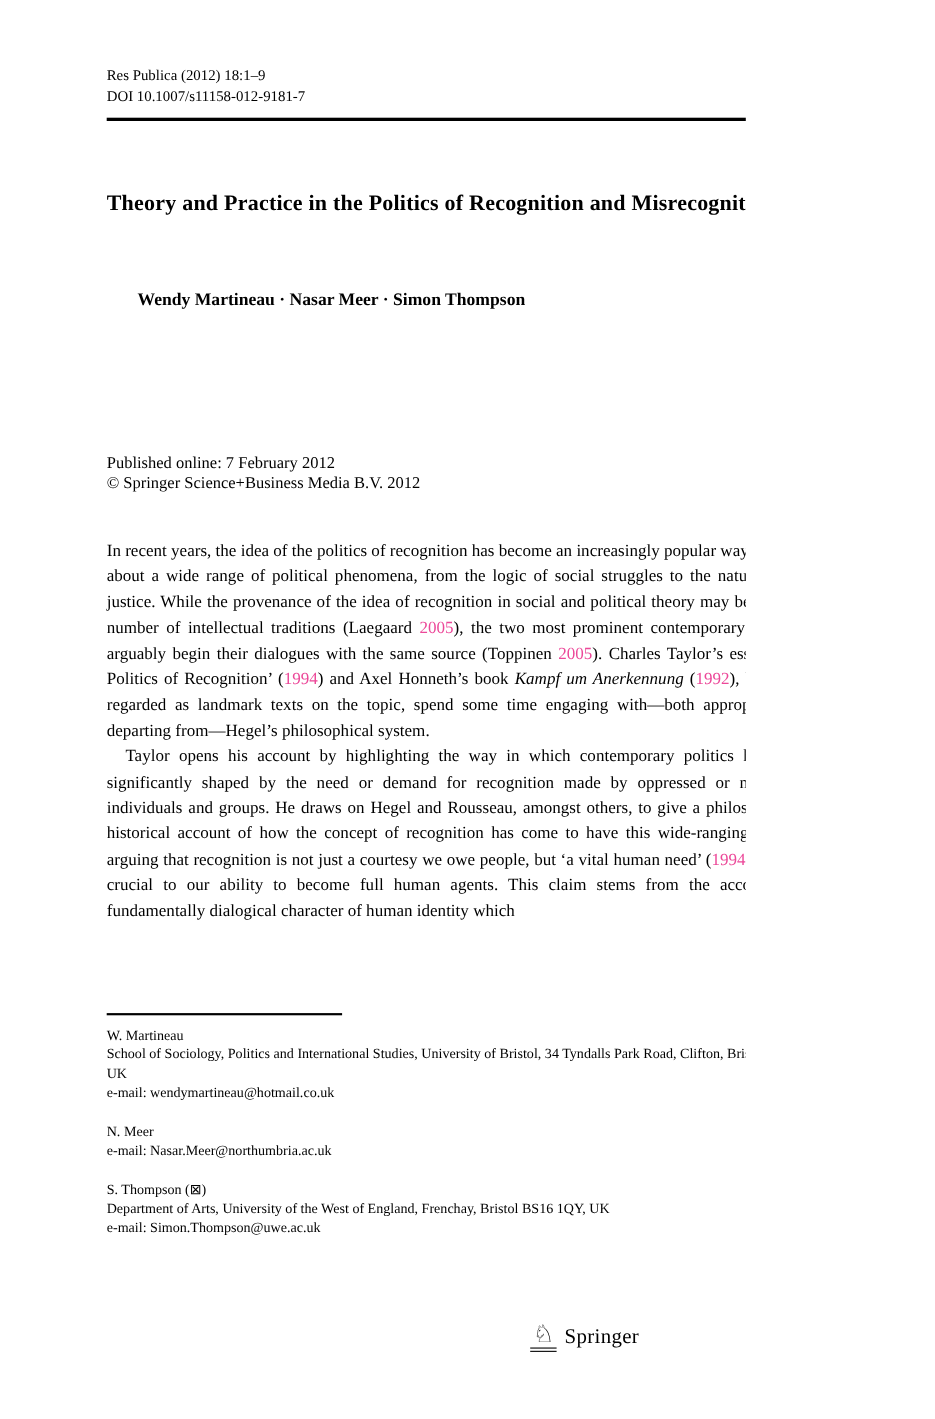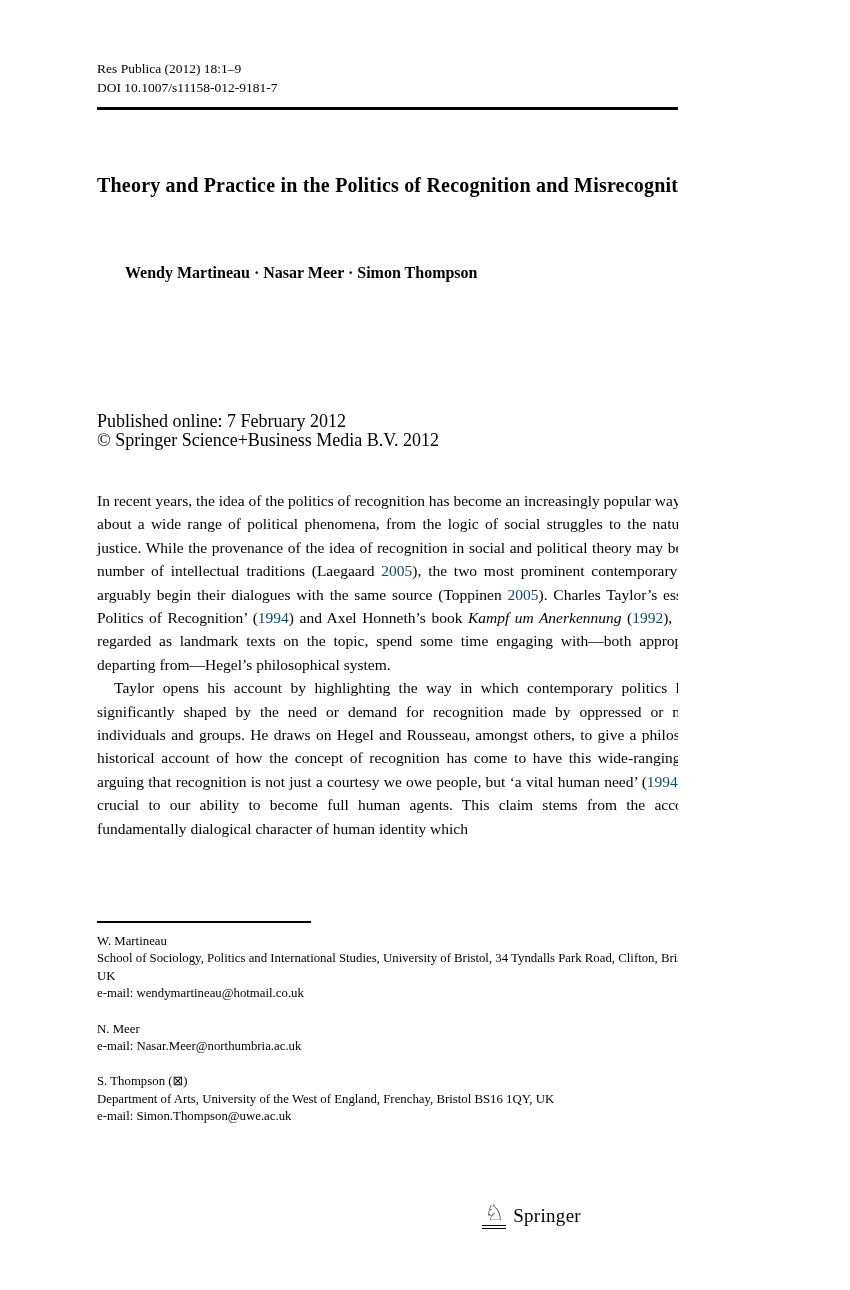--- a/index.html
+++ b/index.html
@@ -46,35 +46,35 @@
     left: 97px;
     top: 264px;
     font-size: 16px;
     font-weight: bold;
     margin-left: 28px;
   }
   .pub-info {
     position: absolute;
     left: 97px;
     top: 412px;
-    font-size: 18px;
+    font-size: 15px;
     line-height: 18.5px;
   }
   .body-text {
     position: absolute;
     left: 97px;
     top: 489px;
     width: 656px;
     font-size: 15.5px;
     line-height: 23.4px;
     text-align: justify;
   }
   .para { margin: 0; }
   .para.indent { text-indent: 17px; }
-  .cite-link { color: #0c4a6e; }
+  .cite-link { color: #ec4899; }
   .italic { font-style: italic; }
   .footnote-rule {
     position: absolute;
     left: 97px;
     top: 921px;
     width: 214px;
     height: 1.5px;
     background: #000000;
   }
   .footnotes {

